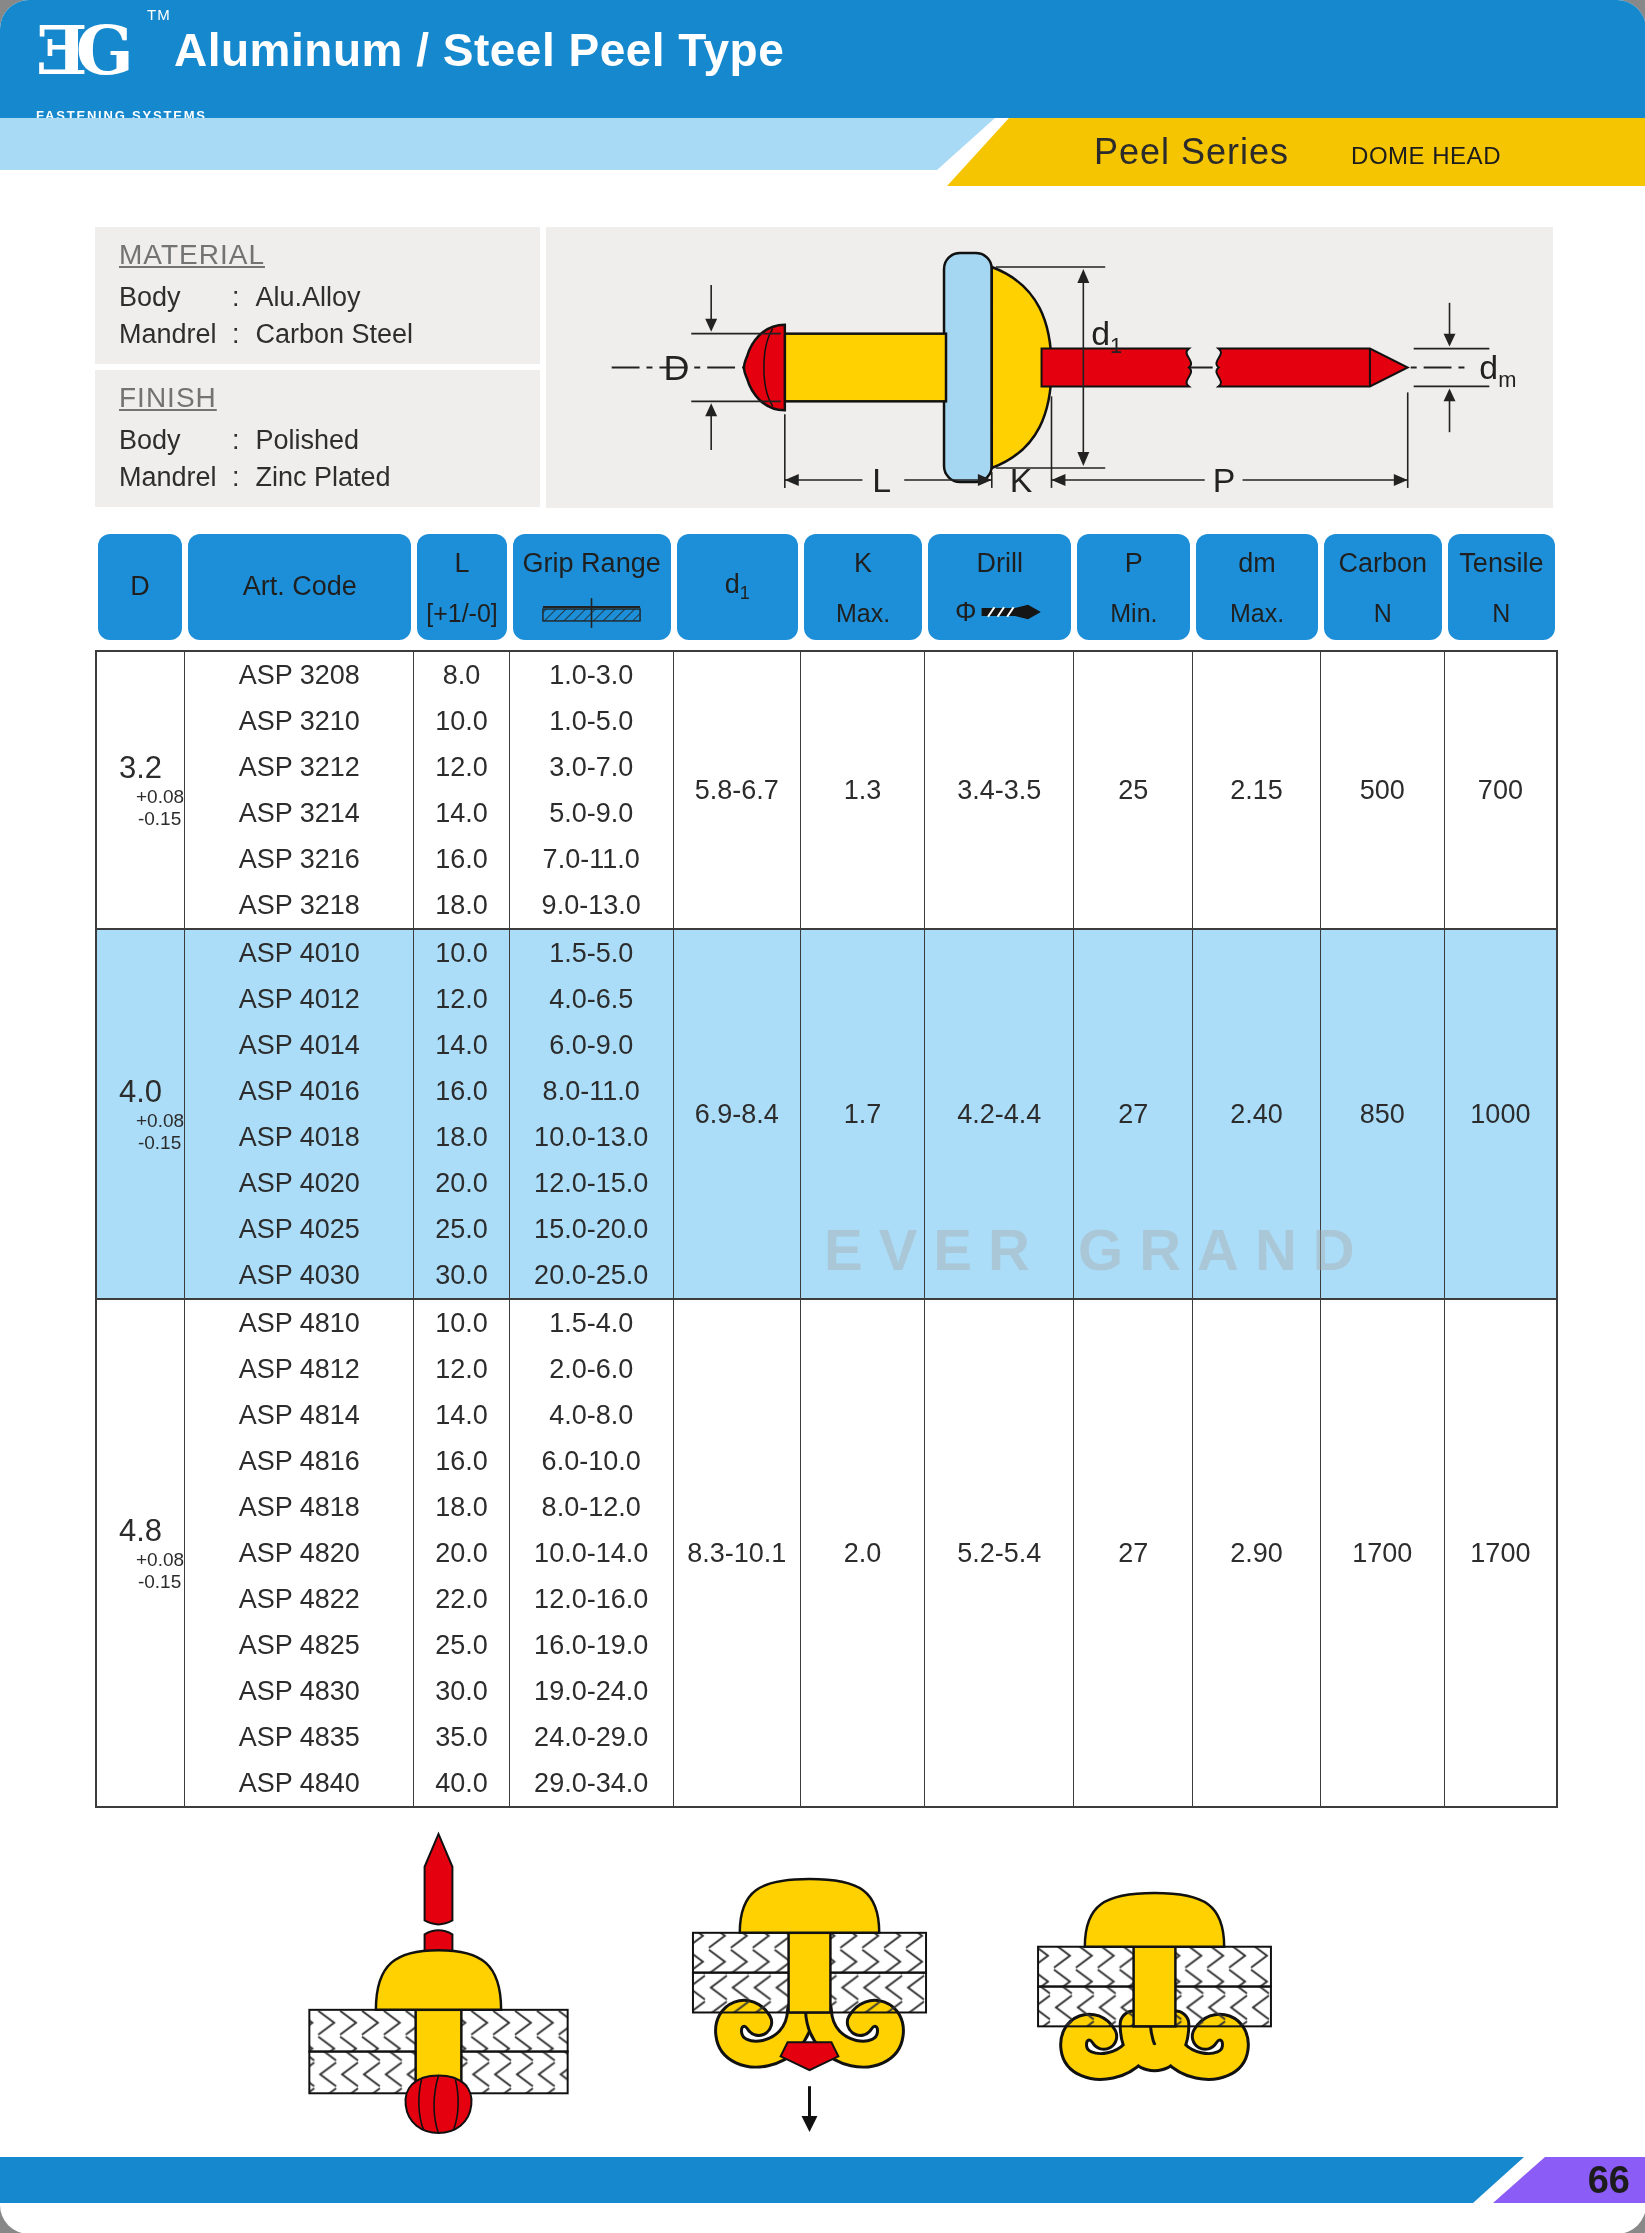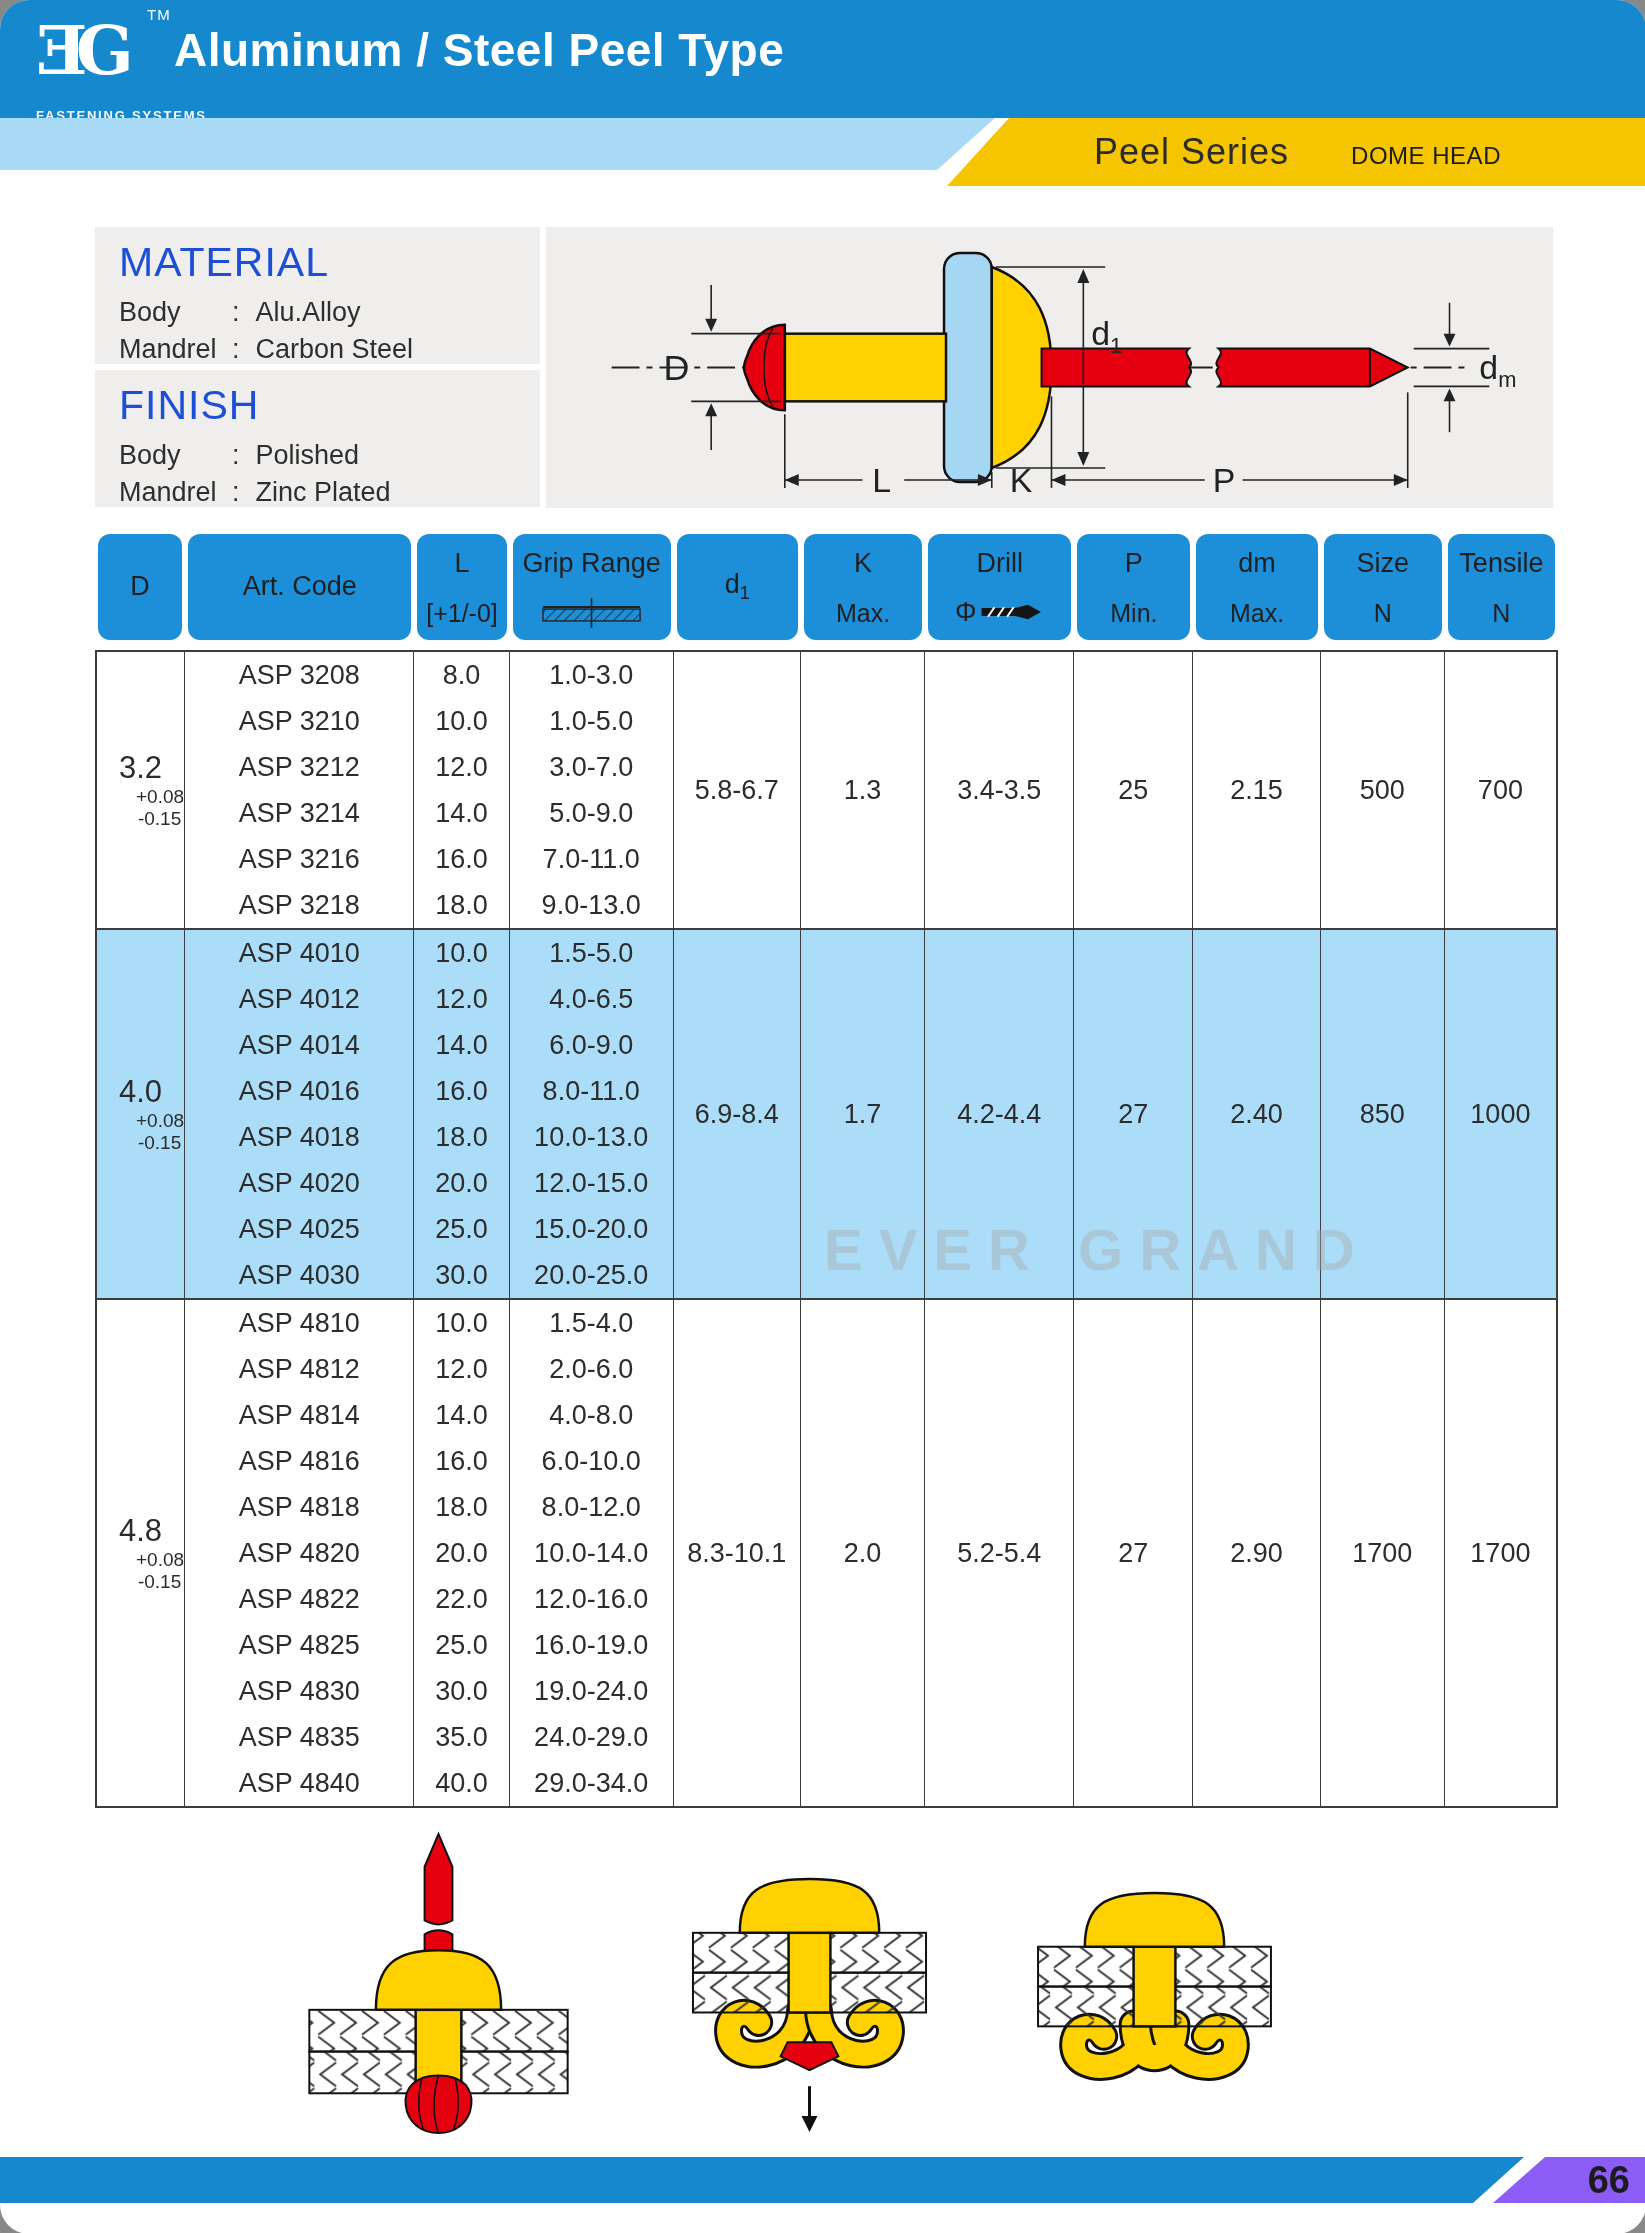--- a/index.html
+++ b/index.html
@@ -19,21 +19,21 @@
   .strip{position:absolute;left:0;top:118px;width:995px;height:52px;background:#a9daf5;
          clip-path:polygon(0 0,995px 0,937px 52px,0 52px);}
   .banner{position:absolute;left:947px;top:118px;width:698px;height:68px;background:#f5c501;
           clip-path:polygon(62px 0,698px 0,698px 68px,0 68px);
           display:flex;align-items:center;padding-left:147px;box-sizing:border-box;gap:62px;}
   .banner .series{font-size:36px;color:#2b2b2b;letter-spacing:1px;}
   .banner .headtype{font-size:24px;color:#1c1c1c;margin-top:8px;letter-spacing:0.5px;}
 
   
   .ibox{position:absolute;background:#efeeec;box-sizing:border-box;padding:12px 0 0 24px;}
-  .ibox h2{margin:0 0 8px 0;font-size:41px;font-weight:normal;color:#1d4ed8;letter-spacing:1px;}
+  .ibox h2{margin:0 0 8px 0;font-size:28px;font-weight:normal;color:#737373;letter-spacing:1px;text-decoration:underline;}
   .irow{font-size:27px;line-height:1.38;color:#2e2e2e;}
   .irow .lbl{display:inline-block;width:113px;}
   .irow .val{margin-left:16px;}
   .box-material{left:95px;top:227px;width:445px;height:137px;}
   .box-finish{left:95px;top:370px;width:445px;height:137px;}
   .box-diagram{left:546px;top:227px;width:1007px;height:281px;background:#efeeec;position:absolute;}
 
   svg text{font-family:"Liberation Sans",sans-serif;fill:#222;}
 
   
@@ -252,21 +252,21 @@
               </div>
             </th>
           <th>
               <div class="hc two">
                 <span>dm</span>
                 <span class="sub">Max.</span>
               </div>
             </th>
           <th>
               <div class="hc two">
-                <span>Size</span>
+                <span>Carbon</span>
                 <span class="sub">N</span>
               </div>
             </th>
           <th>
               <div class="hc two">
                 <span>Tensile</span>
                 <span class="sub">N</span>
               </div>
             </th>
         </tr>

